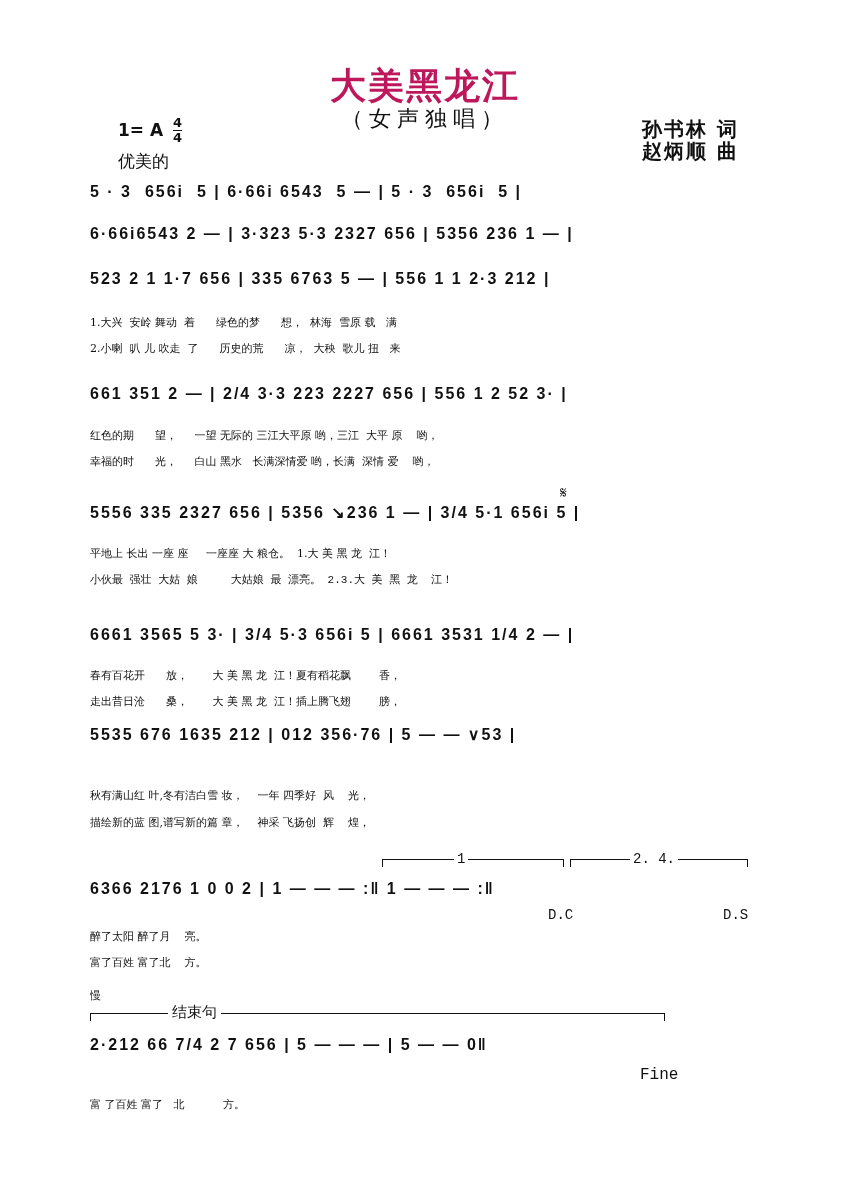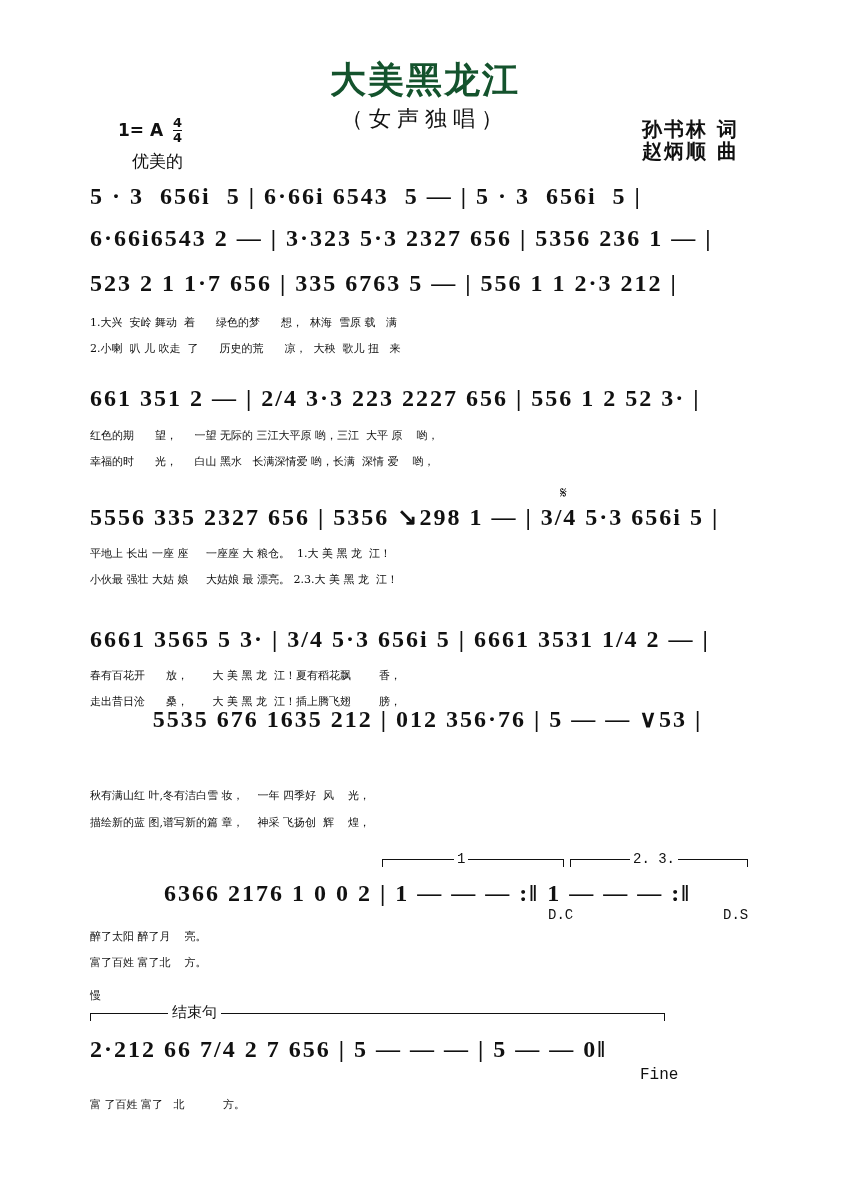--- a/index.html
+++ b/index.html
@@ -7,36 +7,36 @@
          font-family: "DejaVu Sans", sans-serif; color: #111; }
   .abs { position: absolute; }
   .title { left: 0; width: 850px; top: 56px; text-align: center; font-size: 36px;
            font-weight: bold; letter-spacing: 2px; }
   .subtitle { left: 0; width: 850px; top: 104px; text-align: center; font-size: 22px;
               font-family: "DejaVu Serif", serif; letter-spacing: 6px; }
   .key { left: 118px; top: 117px; font-size: 17px; font-weight: bold; }
   .timesig { display: inline-block; vertical-align: middle; text-align: center; font-size: 13px;
              line-height: 12px; margin-left: 4px; }
   .timesig .bar { display:block; border-top: 1.5px solid #111; margin: 1px 0; }
-  .tempo { left: 132px; top: 150px; font-size: 17px; font-family: Liberation Serif, serif; }
+  .tempo { left: 118px; top: 150px; font-size: 17px; font-family: Liberation Serif, serif; }
   .credits { left: 642px; top: 118px; font-size: 20px; line-height: 22px;
              font-family: "DejaVu Serif", serif; font-weight: bold; letter-spacing: 2px; }
 
-  .notes { left: 90px; width: 675px; font-size: 24px; font-weight: bold; letter-spacing: 2px;
-           white-space: pre; font-family: Liberation Serif, serif; }
+  .notes { left: 90px; width: 675px; font-size: 16px; font-weight: bold; letter-spacing: 2px;
+           white-space: pre; font-family: Liberation Sans, sans-serif; }
   .lyric { left: 90px; width: 680px; font-size: 11px; white-space: pre;
            font-family: "DejaVu Serif", serif; }
   .mark { font-size: 14px; font-family: "Liberation Mono", monospace; }
   .line-h { height: 1px; background: #111; }
   .tick { width: 1px; height: 8px; background: #111; }
 </style>
 </head>
 <body>
 
-<div class="abs title" style="color:#14532d;">大美黑龙江</div>
+<div class="abs title" style="color:#be185d;margin-top:6px;">大美黑龙江</div>
 <div class="abs subtitle">（女声独唱）</div>
 
 <div class="abs key">
   <span>1= A</span>
   <span class="timesig">
     <span>4</span>
     <span class="bar"></span>
     <span>4</span>
   </span>
 </div>
@@ -52,41 +52,41 @@
 
 <div class="abs notes" style="top:270px;">523 2 1 1·7 656 | 335 6763 5 — | 556 1 1 2·3 212 |</div>
 <div class="abs lyric" style="top:315px;">1.大兴  安岭 舞动  着      绿色的梦      想，  林海  雪原 载   满</div>
 <div class="abs lyric" style="top:341px;">2.小喇  叭 儿 吹走  了      历史的荒      凉，  大秧  歌儿 扭   来</div>
 
 <div class="abs notes" style="top:385px;">661 351 2 — | 2/4 3·3 223 2227 656 | 556 1 2 52 3· |</div>
 <div class="abs lyric" style="top:428px;">红色的期      望，     一望 无际的 三江大平原 哟，三江  大平 原    哟，</div>
 <div class="abs lyric" style="top:454px;">幸福的时      光，     白山 黑水   长满深情爱 哟，长满  深情 爱    哟，</div>
 
 <div class="abs mark" style="top:484px; left:560px; font-size:16px;">𝄋</div>
-<div class="abs notes" style="top:503px;">5556 335 2327 656 | 5356 ↘298 1 — | 3/4 5·3 656i 5 |</div>
+<div class="abs notes" style="top:503px;">5556 335 2327 656 | 5356 ↘236 1 — | 3/4 5·1 656i 5 |</div>
 <div class="abs lyric" style="top:546px;">平地上 长出 一座 座     一座座 大 粮仓。  1.大 美 黑 龙  江！</div>
-<div class="abs lyric" style="top:572px;">小伙最 强壮 大姑 娘     大姑娘 最 漂亮。 2.3.大 美 黑 龙  江！</div>
+<div class="abs lyric" style="top:572px;font-family:Liberation Mono, monospace;">小伙最 强壮 大姑 娘     大姑娘 最 漂亮。 2.3.大 美 黑 龙  江！</div>
 
 <div class="abs notes" style="top:626px;">6661 3565 5 3· | 3/4 5·3 656i 5 | 6661 3531 1/4 2 — |</div>
 <div class="abs lyric" style="top:668px;">春有百花开      放，       大 美 黑 龙  江！夏有稻花飘        香，</div>
 <div class="abs lyric" style="top:694px;">走出昔日沧      桑，       大 美 黑 龙  江！插上腾飞翅        膀，</div>
 
-<div class="abs notes" style="top:705px;text-align:center;">5535 676 1635 212 | 012 356·76 | 5 — — ∨53 |</div>
+<div class="abs notes" style="top:725px;">5535 676 1635 212 | 012 356·76 | 5 — — ∨53 |</div>
 <div class="abs lyric" style="top:788px;">秋有满山红 叶,冬有洁白雪 妆，    一年 四季好  风    光，</div>
 <div class="abs lyric" style="top:815px;">描绘新的蓝 图,谱写新的篇 章，    神采 飞扬创  辉    煌，</div>
 
 <div class="abs line-h" style="top:859px; left:382px; width:182px;"></div>
 <div class="abs tick" style="top:859px; left:382px;"></div>
 <div class="abs tick" style="top:859px; left:563px;"></div>
 <div class="abs mark" style="top:851px; left:454px; background:#fff; padding:0 3px;">1</div>
 <div class="abs line-h" style="top:859px; left:570px; width:178px;"></div>
 <div class="abs tick" style="top:859px; left:570px;"></div>
 <div class="abs tick" style="top:859px; left:747px;"></div>
-<div class="abs mark" style="top:851px; left:630px; background:#fff; padding:0 3px;">2. 3.</div>
-<div class="abs notes" style="top:880px;text-align:center;">6366 2176 1 0 0 2 | 1 — — — :‖ 1 — — — :‖</div>
+<div class="abs mark" style="top:851px; left:630px; background:#fff; padding:0 3px;">2. 4.</div>
+<div class="abs notes" style="top:880px;">6366 2176 1 0 0 2 | 1 — — — :‖ 1 — — — :‖</div>
 <div class="abs mark" style="top:907px; left:548px;">D.C</div>
 <div class="abs mark" style="top:907px; left:723px;">D.S</div>
 <div class="abs lyric" style="top:929px;">醉了太阳 醉了月    亮。</div>
 <div class="abs lyric" style="top:955px;">富了百姓 富了北    方。</div>
 
 <div class="abs lyric" style="top:988px;">慢</div>
 <div class="abs line-h" style="top:1013px; left:90px; width:575px;"></div>
 <div class="abs tick" style="top:1013px; left:90px;"></div>
 <div class="abs tick" style="top:1013px; left:664px;"></div>
 <div class="abs lyric" style="top:1003px; left:168px; width:auto; background:#fff; padding:0 4px; font-size:15px;">结束句</div>

